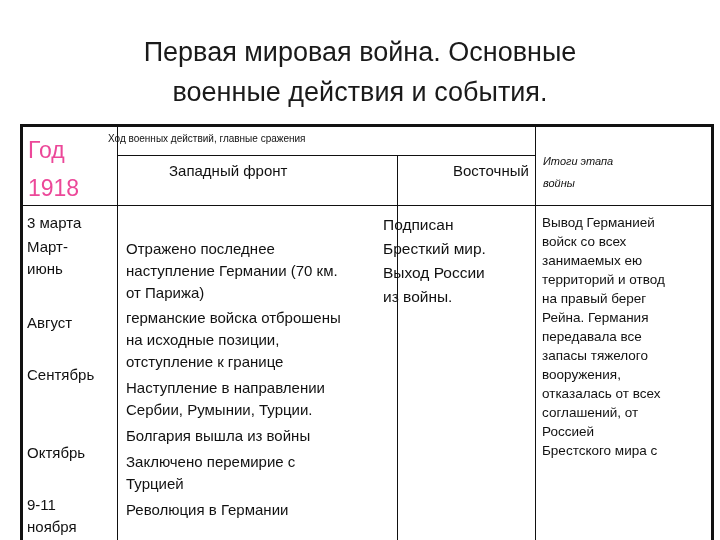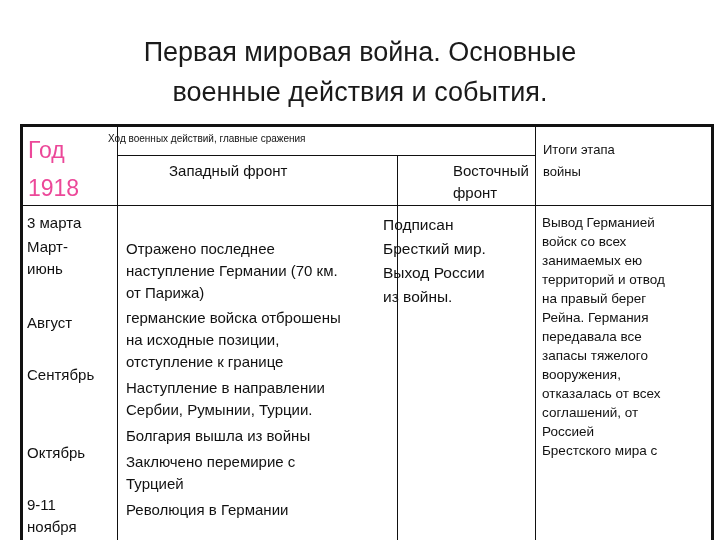--- a/index.html
+++ b/index.html
@@ -19,21 +19,21 @@
     position: absolute; left: 20px; top: 124px; width: 694px; height: 440px;
     border: 3px solid #111; box-sizing: border-box;
   }
   .vline { position: absolute; top: 0; bottom: 0; width: 1px; background: #111; }
   .hline { position: absolute; height: 1px; background: #111; }
   .cell { position: absolute; box-sizing: border-box; }
   .year-head { left: 5px; top: 4px; color: #ec4899; font-size: 23px; line-height: 38px; }
   .h-main { left: 85px; top: 6px; font-size: 10px; }
   .h-west { left: 103px; top: 35px; font-size: 15px; margin-left: 43px; }
   .h-east { left: 382px; top: 33px; width: 130px; font-size: 15px; line-height: 22px; margin-left: 48px; }
-  .h-res { left: 520px; top: 12px; width: 160px; font-size: 13px; line-height: 22px; }
+  .h-res { left: 520px; top: 23px; width: 160px; font-size: 11px; line-height: 22px; font-style: italic; }
   .dates { left: 4px; top: 85px; width: 94px; font-size: 15px; }
   .date { position: absolute; left: 0; line-height: 22px; }
   .west { left: 103px; top: 0; width: 270px; font-size: 15px; }
   .wev { position: absolute; left: 0; width: 270px; line-height: 22px; }
   .east { left: 360px; top: 86px; width: 135px; font-size: 15.5px; line-height: 24px; }
   .res { left: 519px; top: 86px; width: 170px; font-size: 13.5px; line-height: 19px; }
 </style>
 </head>
 <body>
 
@@ -52,21 +52,20 @@
     <div class="hline" style="left:0; width:688px; top:78px"></div>
 
     <div class="cell year-head">
       <div>Год</div>
       <div>1918</div>
     </div>
     <div class="cell h-main">Ход военных действий, главные сражения</div>
     <div class="cell h-west">Западный фронт</div>
     <div class="cell h-east">
       <div>Восточный</div>
-      <div>фронт</div>
     </div>
     <div class="cell h-res">
       <div>Итоги этапа</div>
       <div>войны</div>
     </div>
 
     <div class="cell dates">
       <div class="date" style="top:0px">3 марта</div>
       <div class="date" style="top:24px">Март-</div>
       <div class="date" style="top:46px">июнь</div>

